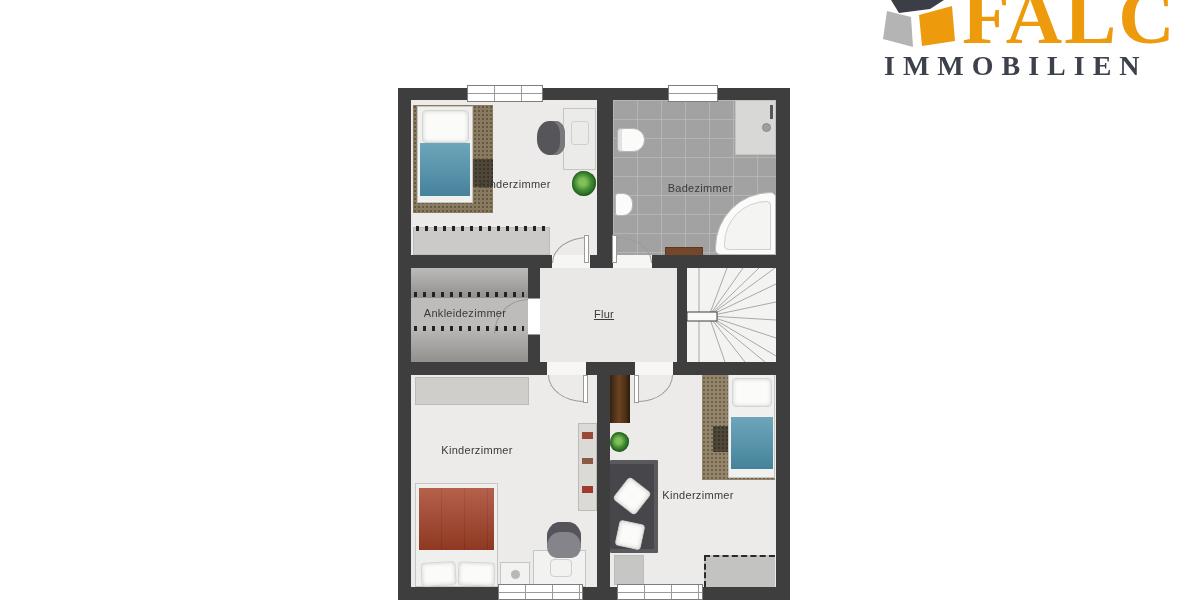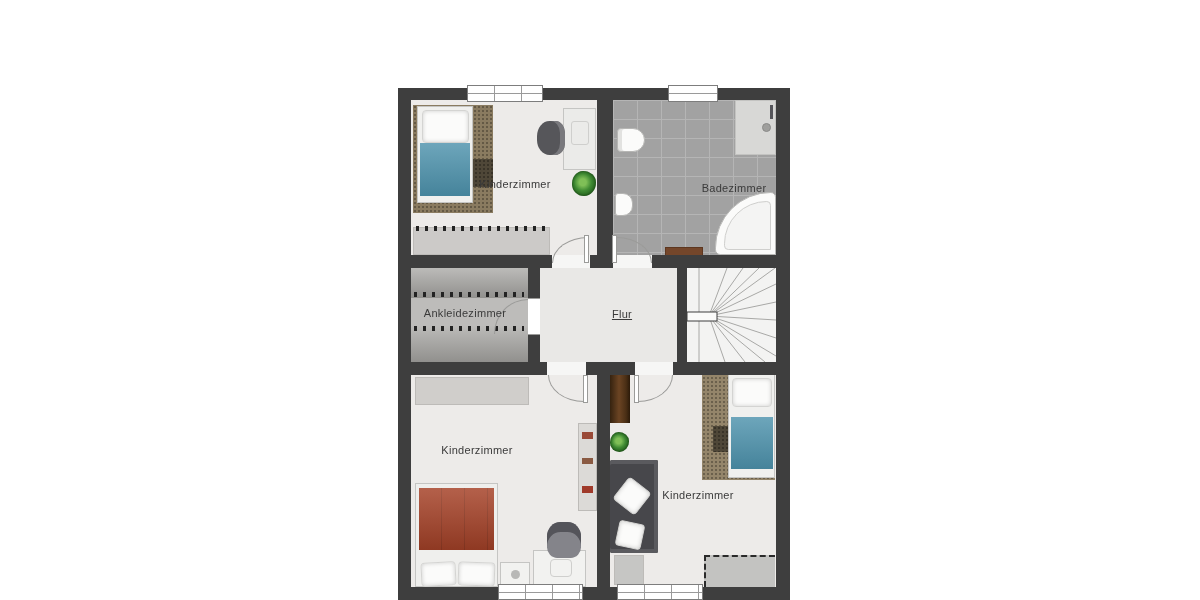--- a/index.html
+++ b/index.html
@@ -45,20 +45,29 @@
   #falc-text{position:absolute;left:84px;top:-22px;font-family:"Liberation Serif",serif;
         font-weight:bold;font-size:78px;line-height:1;color:#ed9b0c;letter-spacing:2px;}
   #immo-text{position:absolute;left:6px;top:52px;font-family:"Liberation Serif",serif;
         font-weight:600;font-size:28px;line-height:1;color:#3d414b;letter-spacing:8px;}
 </style>
 </head>
 <body>
 
 <div id="stage">
 
+  <div id="logo">
+    <svg class="abs" style="left:0;top:0" width="84" height="52" viewBox="0 0 84 52">
+      <polygon points="13,0 66,0 52,9 21,13" fill="#3b3e46"></polygon>
+      <polygon points="9,11 33,17 35,47 5,39" fill="#b4b4b4"></polygon>
+      <polygon points="41,15 74,6 77,41 44,46" fill="#ed9b0c"></polygon>
+    </svg>
+    <div id="falc-text">FALC</div>
+    <div id="immo-text">IMMOBILIEN</div>
+  </div>
 
   <div class="abs" style="left:398px;top:85px;width:392px;height:515px;">
 
     <div class="floor" style="left:13px;top:15px;width:186px;height:155px;background:#edebe9;"></div>
     <div class="floor tile" style="left:215px;top:15px;width:163px;height:155px;"></div>
     <div class="floor carpet" style="left:13px;top:183px;width:117px;height:94px;">
       <div class="band" style="left:0;top:0;width:117px;height:30px;"></div>
       <div class="dashes" style="left:3px;top:24px;width:110px;"></div>
       <div class="band" style="left:0;top:58px;width:117px;height:36px;"></div>
       <div class="dashes" style="left:3px;top:58px;width:110px;"></div>
@@ -178,19 +187,19 @@
     <div class="leaf" style="left:236px;top:290px;width:5px;height:28px;"></div>
 
     <div class="arc" style="left:96px;top:214px;width:34px;height:35px;border-top-width:1px;border-left-width:1px;border-top-left-radius:100% 100%;"></div>
 
     <div class="window v-ticks" style="left:69px;top:0;width:76px;height:17px;"></div>
     <div class="window" style="left:270px;top:0;width:50px;height:17px;"></div>
     <div class="window v-ticks" style="left:100px;top:499px;width:85px;height:16px;"></div>
     <div class="window v-ticks" style="left:219px;top:499px;width:86px;height:16px;"></div>
 
     <div class="room-label" style="left:117px;top:99px;">Kinderzimmer</div>
-    <div class="room-label" style="left:302px;top:103px;margin-left:34px;">Badezimmer</div>
+    <div class="room-label" style="left:302px;top:103px;">Badezimmer</div>
     <div class="room-label" style="left:67px;top:228px;">Ankleidezimmer</div>
-    <div class="room-label" style="left:224px;top:229px;text-decoration:underline;">Flur</div>
+    <div class="room-label" style="left:206px;top:229px;text-decoration:underline;">Flur</div>
     <div class="room-label" style="left:79px;top:365px;">Kinderzimmer</div>
     <div class="room-label" style="left:300px;top:410px;">Kinderzimmer</div>
   </div>
 </div>
 
 </body></html>

